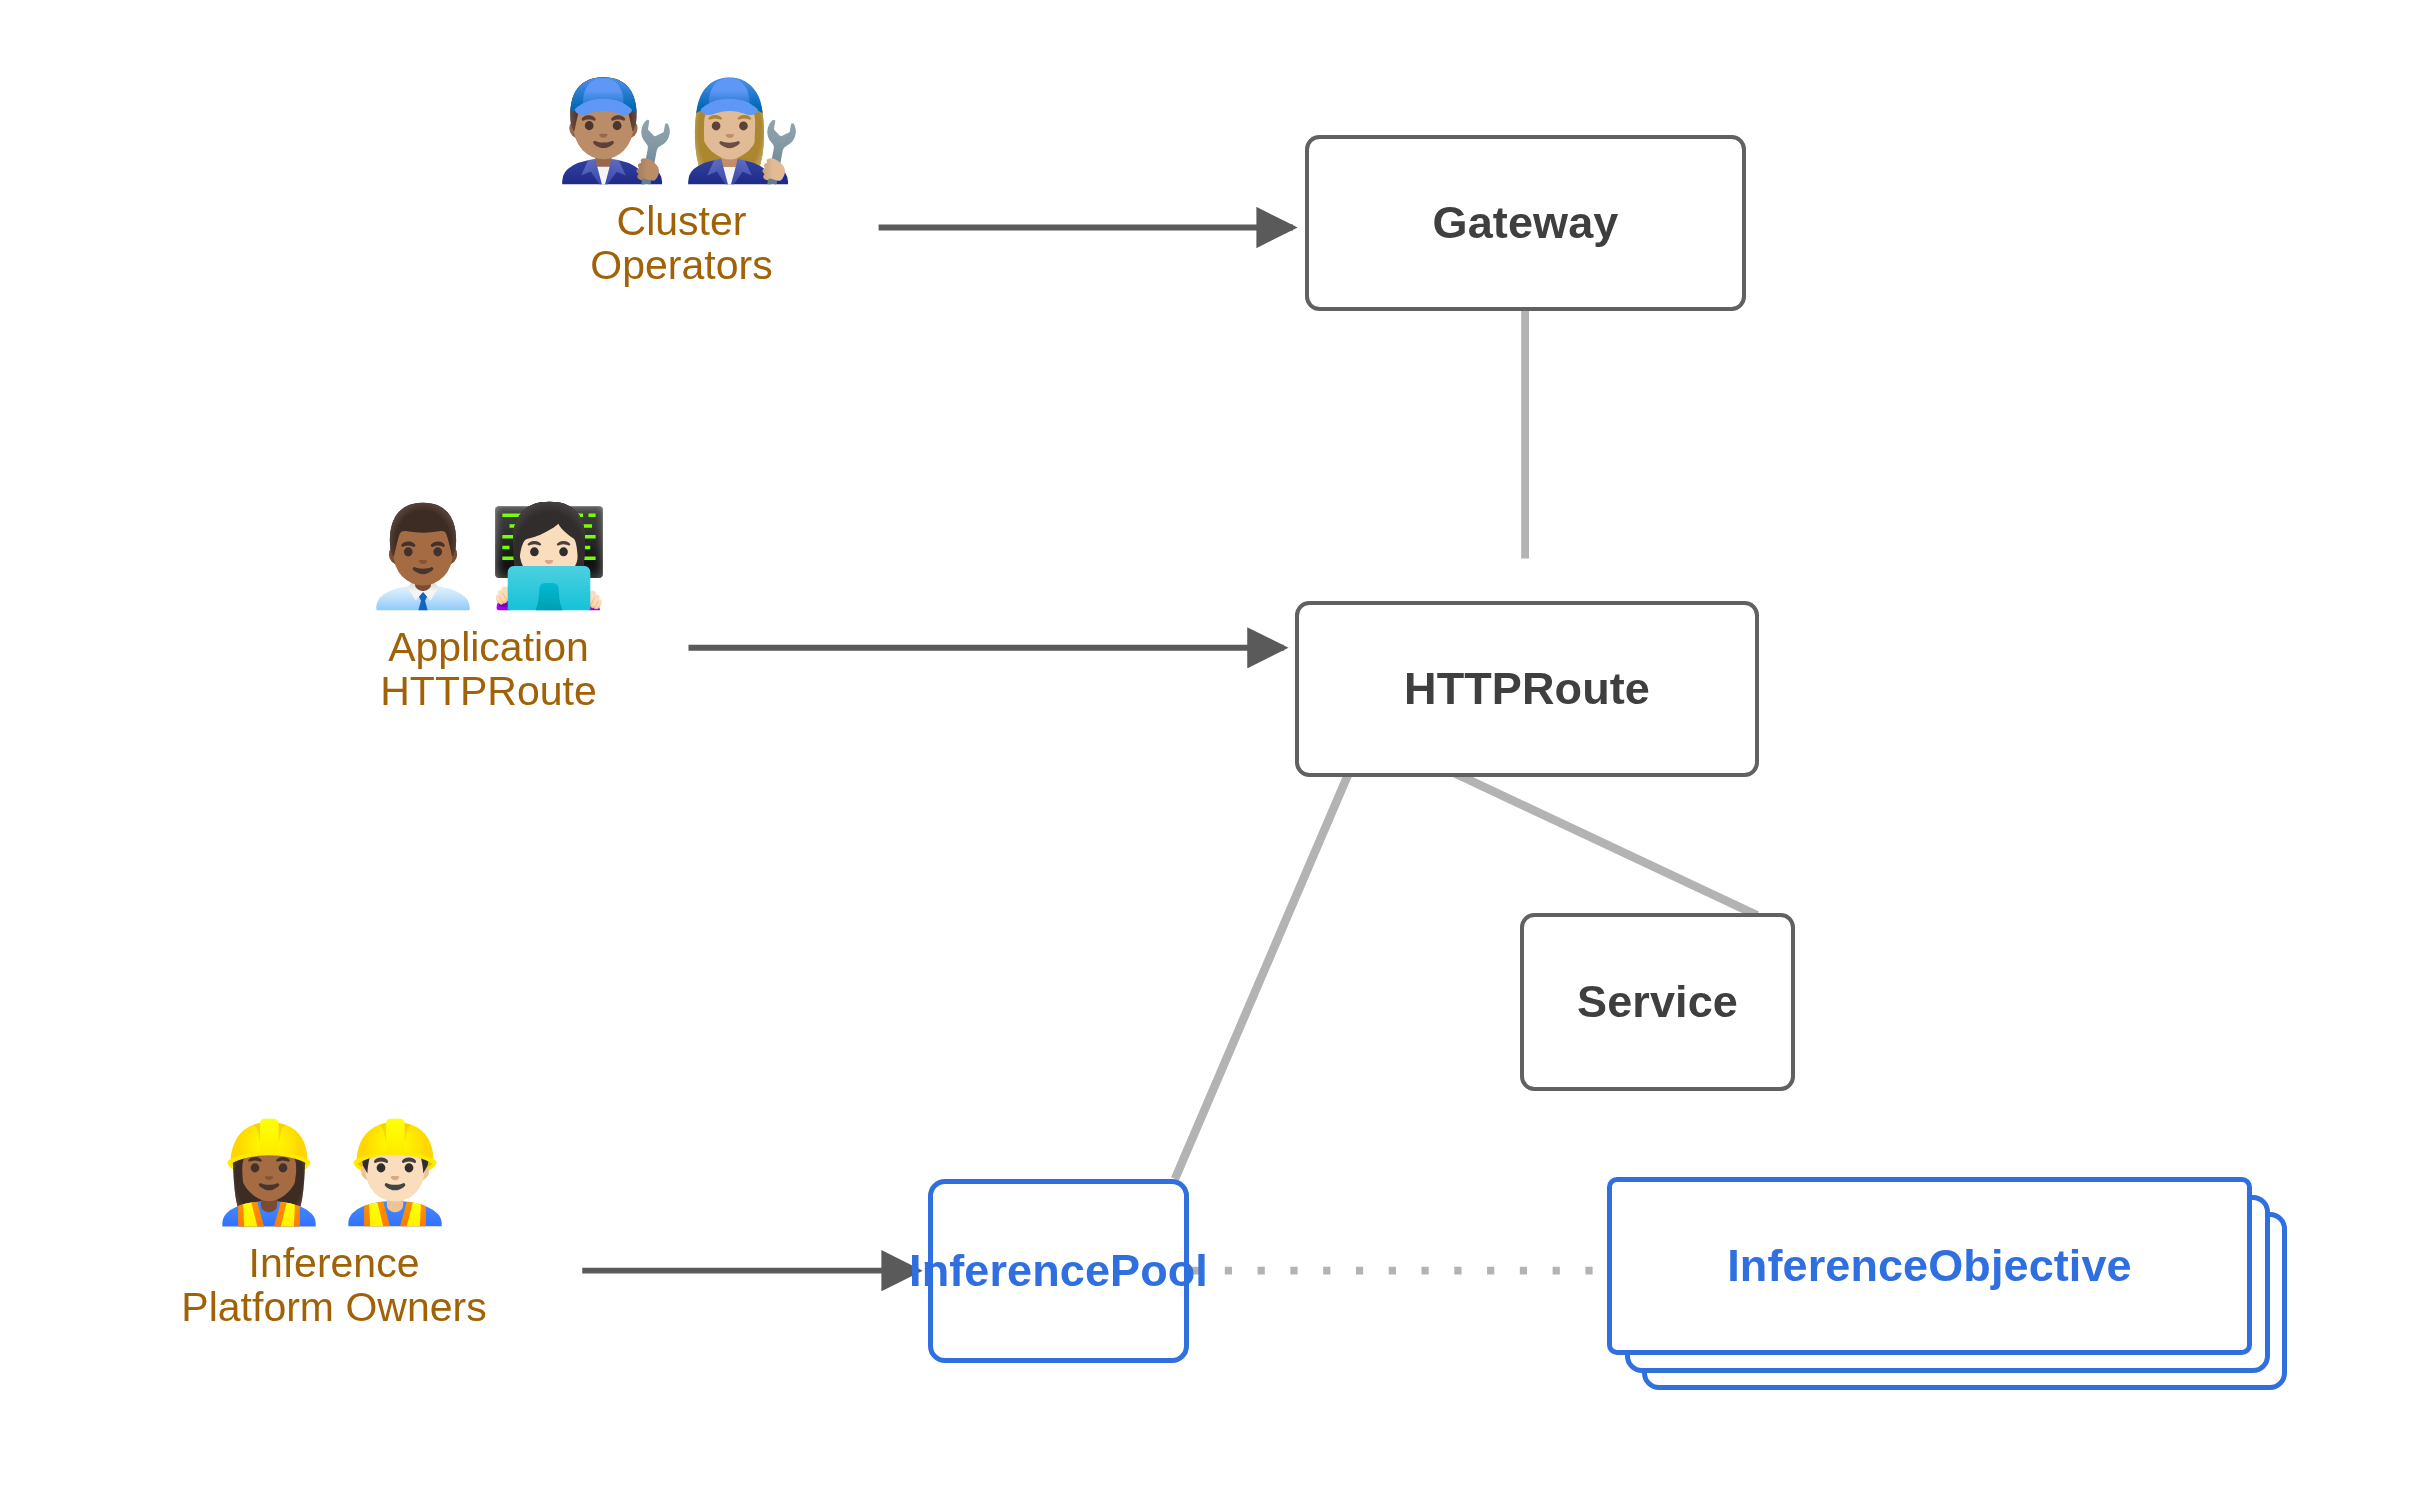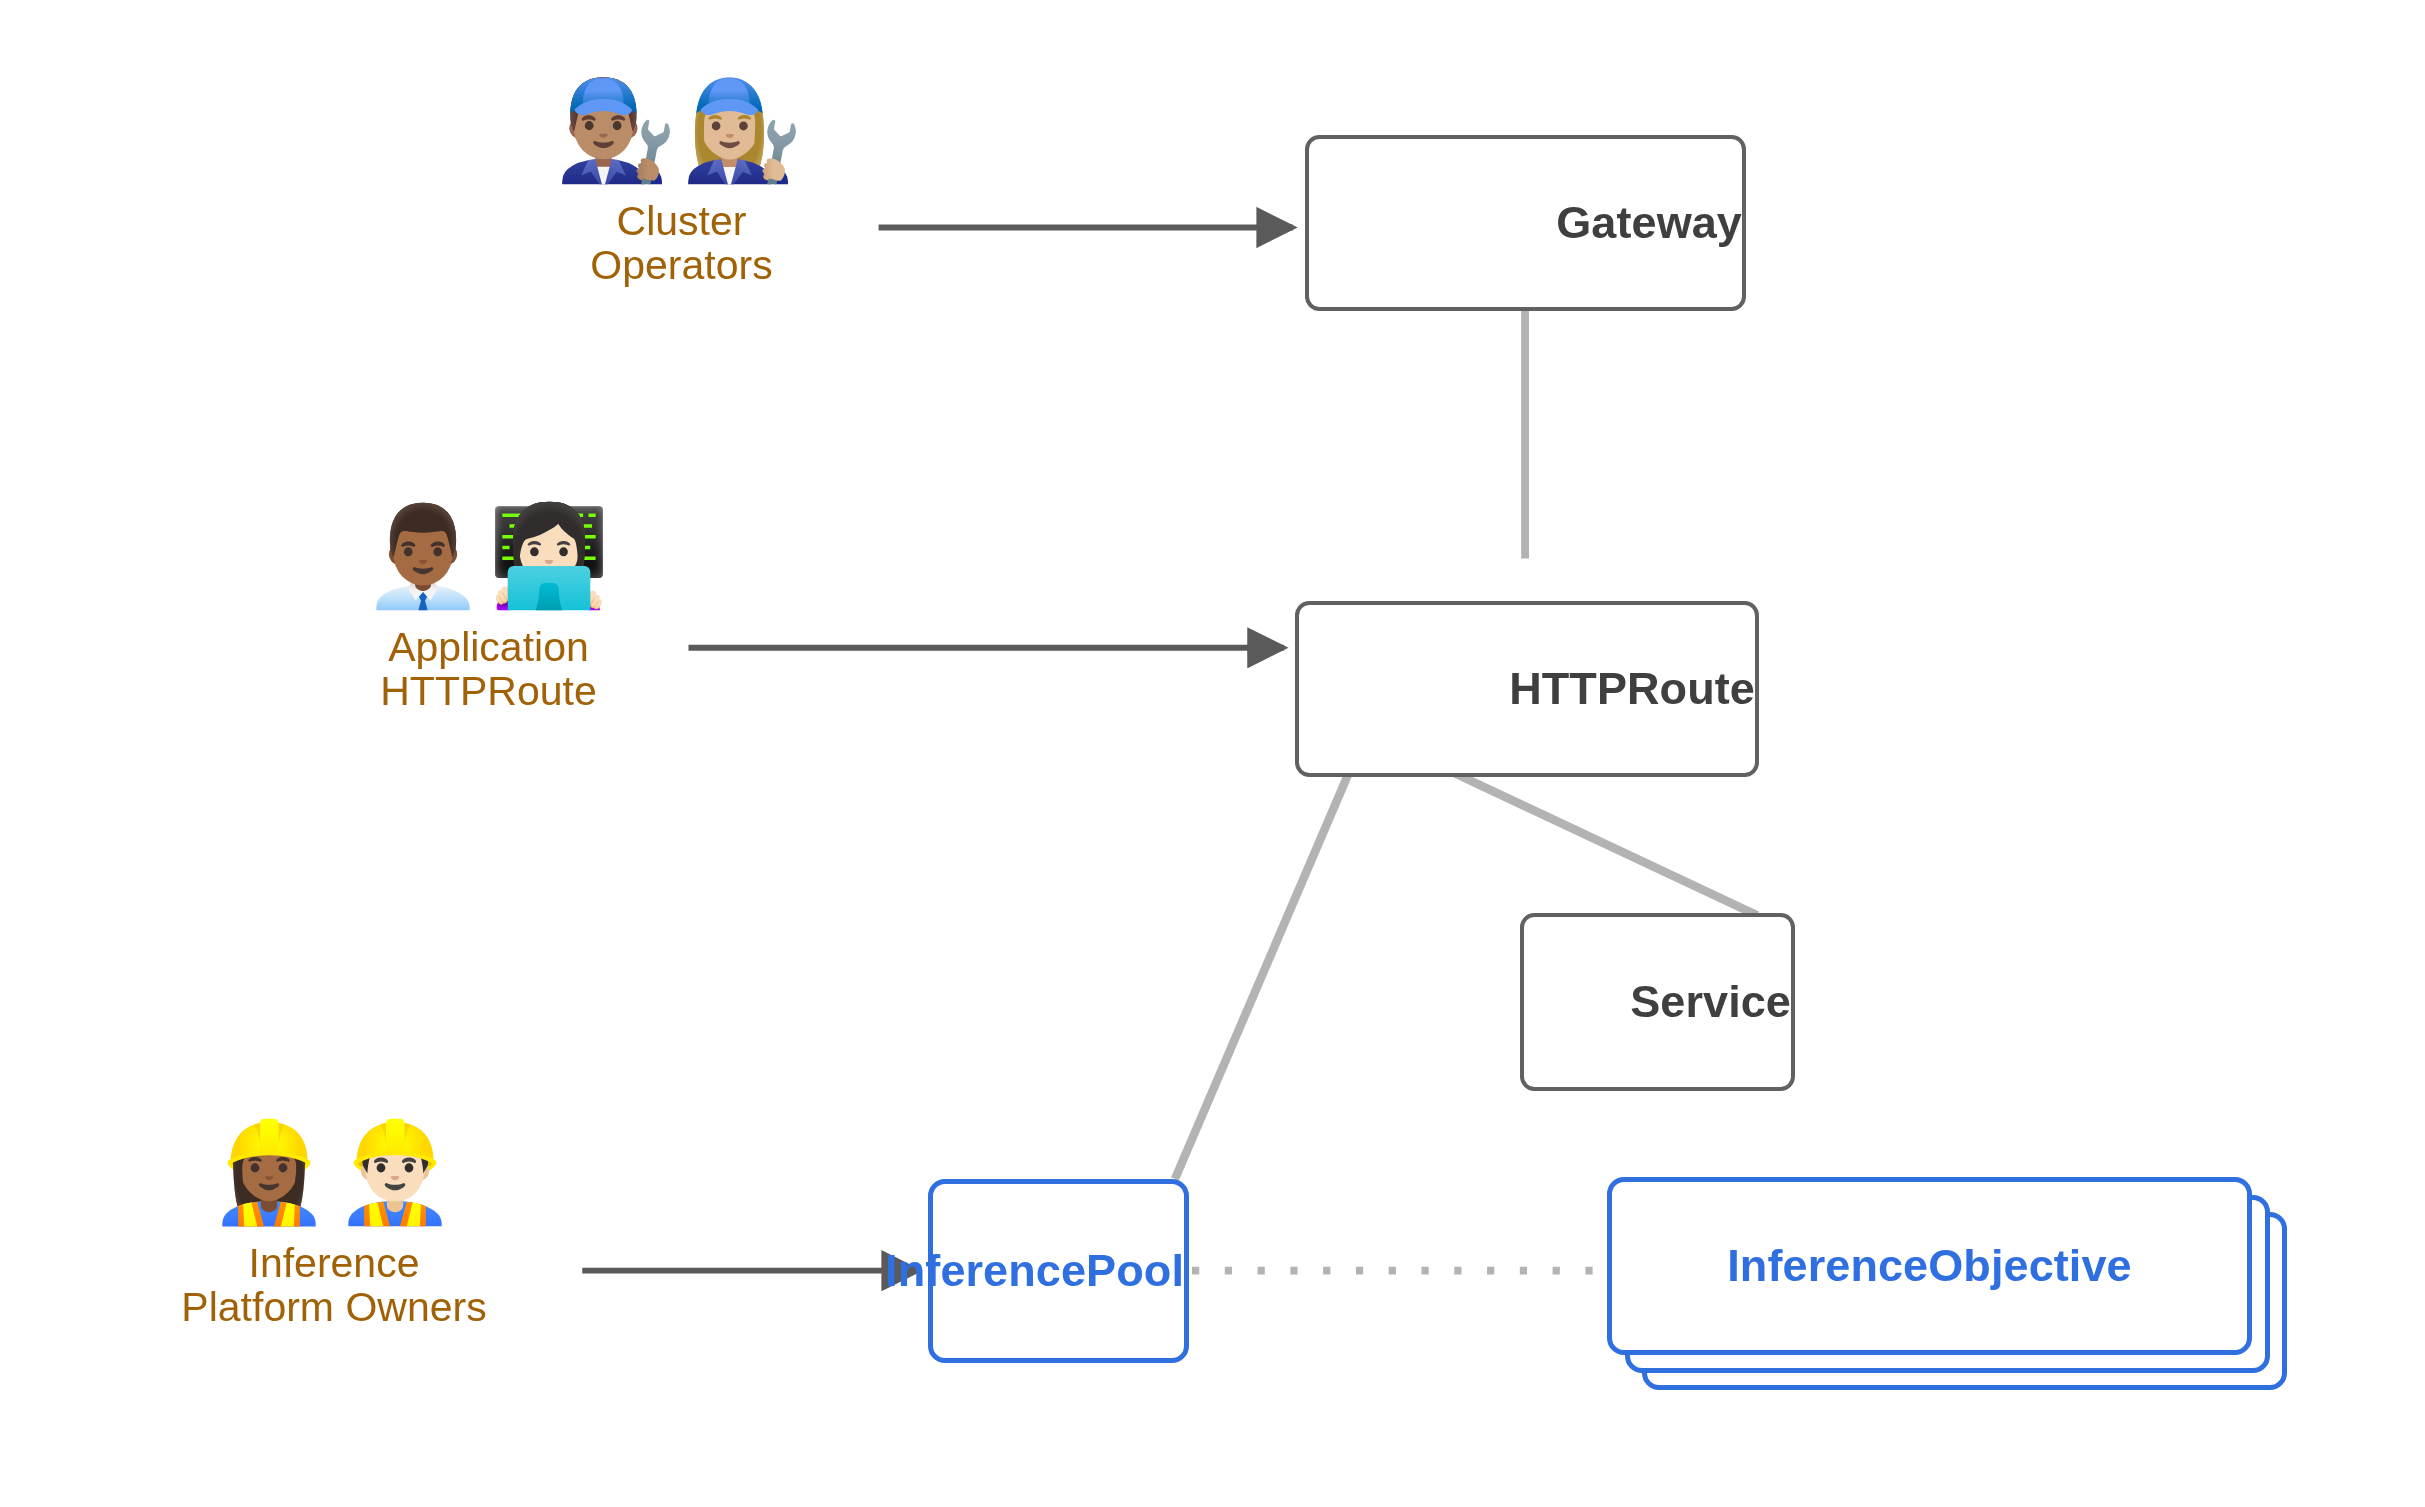--- a/index.html
+++ b/index.html
@@ -50,21 +50,21 @@
     font-weight: 400;
     white-space: pre-line;
   }
 
   
   .node {
     position: absolute;
     box-sizing: border-box;
     display: flex;
     align-items: center;
-    justify-content: flex-end;
+    justify-content: center;
     background: #ffffff;
     border-style: solid;
     border-width: 4.6px;
     border-radius: 14.4px;
     font-weight: bold;
     z-index: 3;
   }
   .node.core {
     border-color: #616161;
     color: #3f3f3f;
@@ -95,20 +95,21 @@
   }
   .stack-card.c3 { left: 35px; top: 35px; z-index: 1; }
   .stack-card.c2 { left: 17.7px; top: 17.7px; z-index: 2; }
   .stack-card.c1 {
     left: 0; top: 0; z-index: 3;
     display: flex;
     align-items: center;
     justify-content: center;
     color: #2f6fe0;
     font-weight: bold;
+    border-radius: 10px;
   }
 </style>
 </head>
 <body>
 
 <div id="canvas">
 
   <svg id="wires" viewBox="0 0 3700 2300" xmlns="http://www.w3.org/2000/svg">
     <defs>
       <marker id="headDark" markerWidth="7" markerHeight="7" refX="6.2" refY="3.5" orient="auto" markerUnits="strokeWidth">

